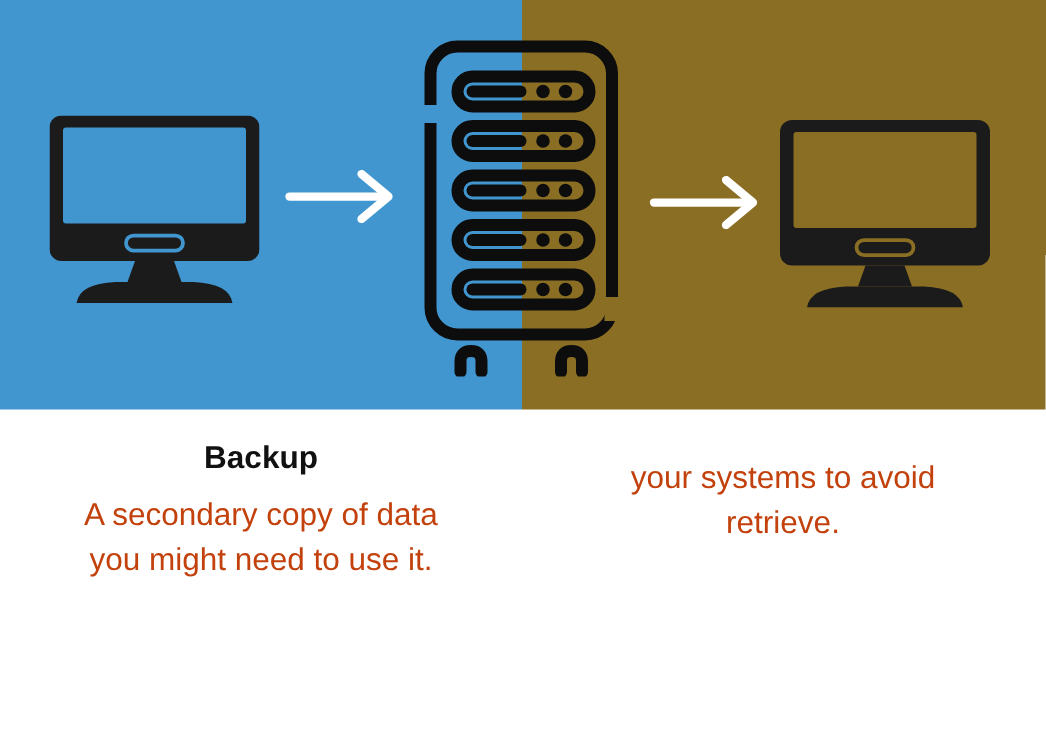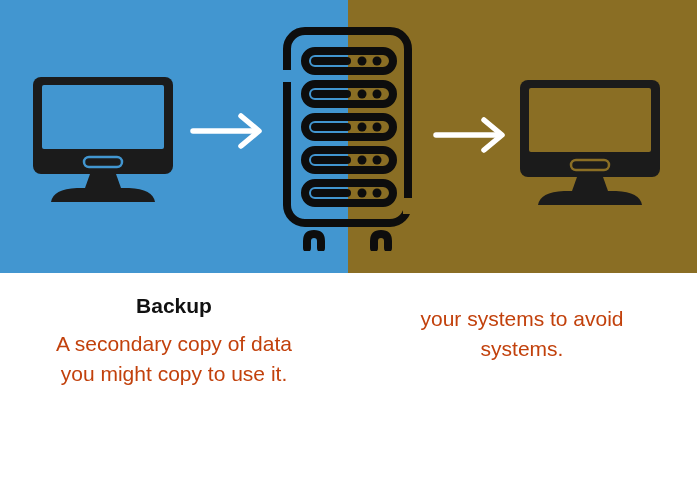--- a/index.html
+++ b/index.html
@@ -105,24 +105,24 @@
       <rect x="51" y="80" width="38" height="10" rx="5" fill="none" stroke="#8a6e24" stroke-width="2.5"></rect>
       <polygon points="57,97 83,97 88,111 52,111" fill="#1b1b1b"></polygon>
       <path d="M18,125 Q20,112 44,111 L96,111 Q120,112 122,125 Z" fill="#1b1b1b"></path>
     </svg>
   </div>
 
   <div class="column column-left">
     <h2 class="col-heading">Backup</h2>
     <div class="col-body">
       <div class="line">A secondary copy of data</div>
-      <div class="line">you might copy to use it.</div>
+      <div class="line">you might need to use it.</div>
     </div>
   </div>
 
   <div class="column column-right">
     <div class="col-body">
       <div class="line">your systems to avoid</div>
-      <div class="line">systems.</div>
+      <div class="line">retrieve.</div>
     </div>
   </div>
 
 </div>
 
 </body></html>

